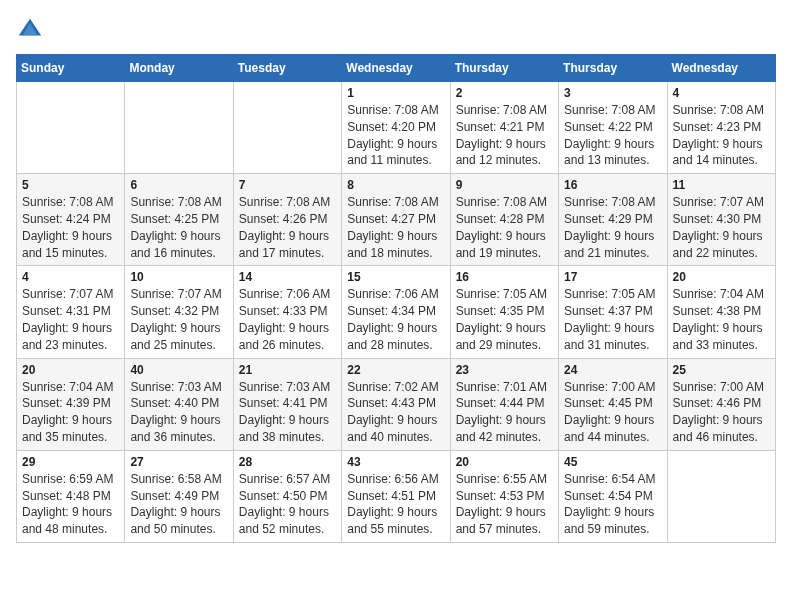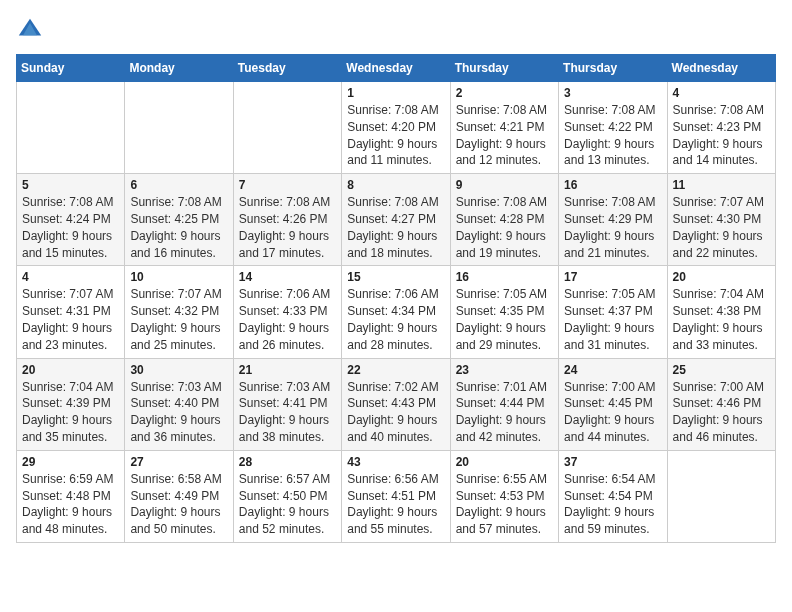--- a/index.html
+++ b/index.html
@@ -283,21 +283,21 @@
       <tr>
         <td>
         <div class="day-number">20</div>
         <div class="day-info">
           Sunrise: 7:04 AM<br>
           Sunset: 4:39 PM<br>
           Daylight: 9 hours and 35 minutes.
         </div>
       </td>
         <td>
-        <div class="day-number">30</div>
+        <div class="day-number">40</div>
         <div class="day-info">
           Sunrise: 7:03 AM<br>
           Sunset: 4:40 PM<br>
           Daylight: 9 hours and 36 minutes.
         </div>
       </td>
         <td>
         <div class="day-number">21</div>
         <div class="day-info">
           Sunrise: 7:03 AM<br>
@@ -373,21 +373,21 @@
       </td>
         <td>
         <div class="day-number">20</div>
         <div class="day-info">
           Sunrise: 6:55 AM<br>
           Sunset: 4:53 PM<br>
           Daylight: 9 hours and 57 minutes.
         </div>
       </td>
         <td>
-        <div class="day-number">37</div>
+        <div class="day-number">45</div>
         <div class="day-info">
           Sunrise: 6:54 AM<br>
           Sunset: 4:54 PM<br>
           Daylight: 9 hours and 59 minutes.
         </div>
       </td>
         <td class="empty-cell"></td>
       </tr>
     </tbody>
 </table>

